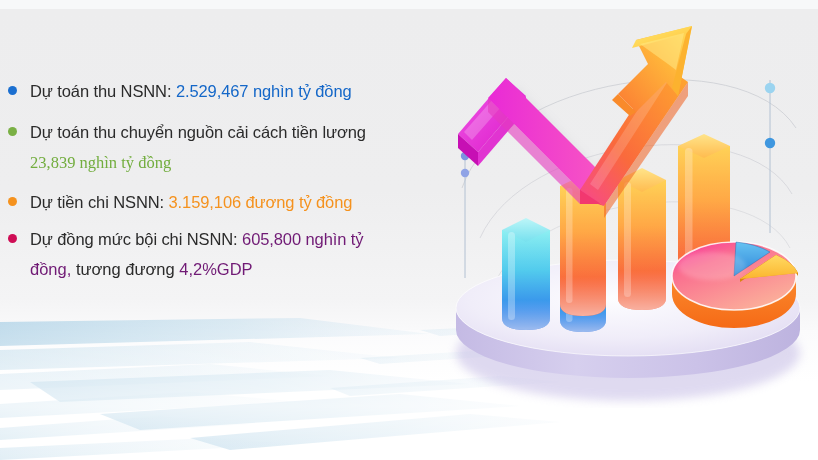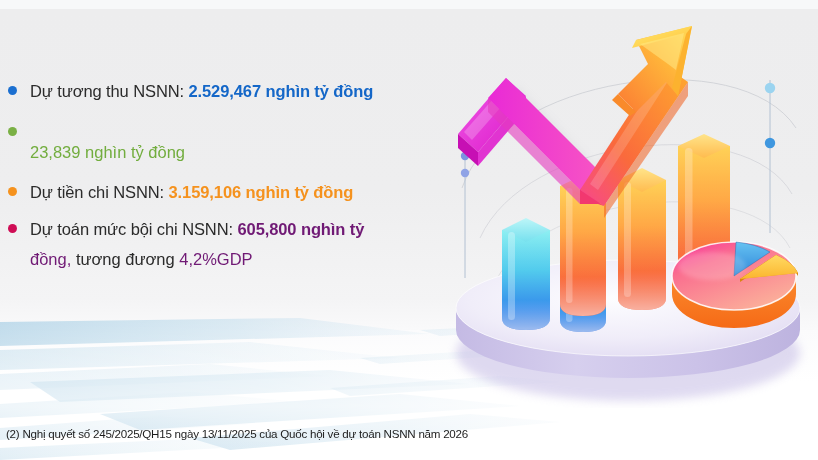--- a/index.html
+++ b/index.html
@@ -73,37 +73,37 @@
   .dot.orange { background: #f5921e; }
   .dot.crim   { background: #cf0d55; }
 
   .btext {
     font-size: 16.5px;
     line-height: 27px;
     color: #2b2b2b;
     letter-spacing: -0.1px;
   }
   .btext .v {
-    font-weight: bold;
+    font-weight: normal;
   }
   .v.blue   { color: #1467c8; }
   .v.green  { color: #72ad3e; }
   .v.orange { color: #f5921e; }
   .v.crim   { color: #701a75; }
 
   .cont {
     margin-left: 22px;
     font-size: 16.5px;
     line-height: 27px;
     color: #2b2b2b;
     margin-top: 2px;
     margin-bottom: 24px;
   }
   .gap1 { margin-bottom: 14px; }
-  .gap2 { margin-bottom: 13px; }
+  .gap2 { margin-bottom: 13px; font-family: Liberation Serif, serif; }
   .gap3 { margin-bottom: 10px; }
 
   
   .footnote {
     position: absolute;
     left: 6px;
     top: 427px;
     font-size: 11.6px;
     color: #1d1d1d;
     letter-spacing: -0.25px;
@@ -162,44 +162,44 @@
         <polygon points="420,12 540,6 560,10 440,18" fill="url(#stFade)" opacity="0.3"></polygon>
       </g>
       <rect x="0" y="0" width="560" height="142" fill="url(#whiteVeil)"></rect>
     </svg>
   </div>
 
   <div class="bullets">
 
     <div class="bline gap1">
       <span class="dot blue"></span>
-      <span class="btext"><span>Dự tương thu NSNN:</span><span class="v blue">&nbsp;<span>2.529,467  nghìn tỷ đồng</span></span></span>
+      <span class="btext"><span>Dự toán thu NSNN:</span><span class="v blue">&nbsp;<span>2.529,467  nghìn tỷ đồng</span></span></span>
     </div>
 
     <div class="bline">
       <span class="dot green"></span>
+      <span class="btext">Dự toán thu chuyển nguồn cải cách tiền lương</span>
     </div>
     <div class="cont gap2">
       <span class="v green">23,839 nghìn tỷ đồng</span>
     </div>
 
     <div class="bline gap3">
       <span class="dot orange"></span>
-      <span class="btext"><span>Dự tiền chi NSNN:</span><span class="v orange">&nbsp;<span>3.159,106 nghìn tỷ đồng</span></span></span>
+      <span class="btext"><span>Dự tiền chi NSNN:</span><span class="v orange">&nbsp;<span>3.159,106 đương tỷ đồng</span></span></span>
     </div>
 
     <div class="bline">
       <span class="dot crim"></span>
-      <span class="btext"><span>Dự toán mức bội chi NSNN:</span><span class="v crim">&nbsp;<span>605,800 nghìn tỷ</span></span></span>
+      <span class="btext"><span>Dự đồng mức bội chi NSNN:</span><span class="v crim">&nbsp;<span>605,800 nghìn tỷ</span></span></span>
     </div>
     <div class="cont"><span class="v crim">đồng,</span><span> tương đương </span><span class="v crim">4,2%GDP</span></div>
 
   </div>
 
-  <div class="footnote">(2) Nghị quyết số 245/2025/QH15 ngày 13/11/2025 của Quốc hội về dự toán NSNN năm 2026</div>
 
   <div class="illo">
     <svg width="378" height="400" viewBox="0 0 378 400">
       <defs>
 
         <linearGradient id="platSide" x1="0" y1="0" x2="1" y2="0">
           <stop offset="0%" stop-color="#c4bae4"></stop>
           <stop offset="35%" stop-color="#d6cfee"></stop>
           <stop offset="70%" stop-color="#cbc2e8"></stop>
           <stop offset="100%" stop-color="#bdb3df"></stop>

